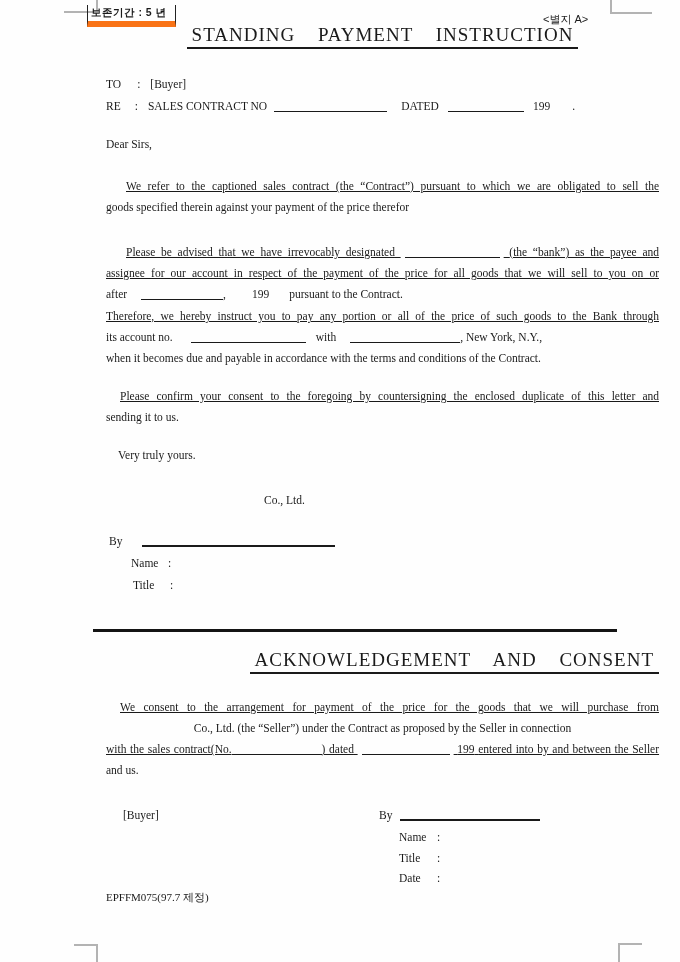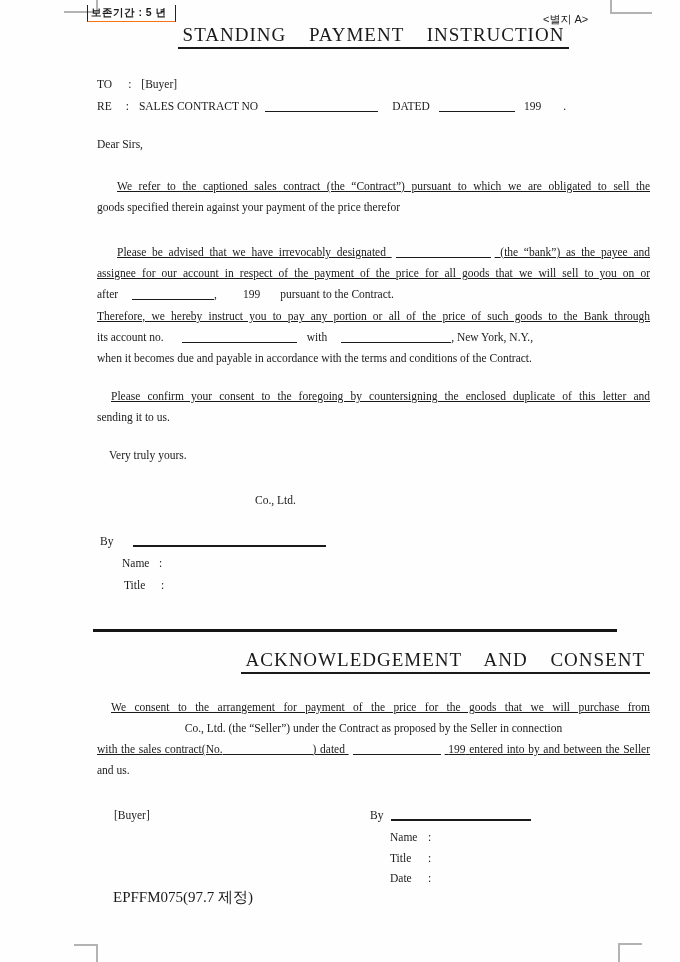--- a/index.html
+++ b/index.html
@@ -3,55 +3,55 @@
 <meta charset="utf-8">
 <style>
   html,body{margin:0;padding:0;}
   body{
     width:680px;height:962px;position:relative;overflow:hidden;
     background:#fefefe;color:#1a1a1a;
     font-family:"Liberation Serif","DejaVu Serif",serif;
     font-size:11.5px;
   }
   
-  .l{position:absolute;left:97px;width:553px;line-height:17px;white-space:nowrap;}
+  .l{position:absolute;left:106px;width:553px;line-height:17px;white-space:nowrap;}
   .j{text-align:justify;text-align-last:justify;text-decoration:underline;}
   .ind20{padding-left:20px;width:533px;}
   .ind14{padding-left:14px;width:539px;}
   .center{text-align-last:center;}
   
   .blank{display:inline-block;height:11px;border-bottom:1px solid #1a1a1a;vertical-align:-2px;}
   .sig{border-bottom-width:2px;}
   
   .doc-title{font-size:19px;letter-spacing:1px;word-spacing:17px;}
   .doc-title .tspan{border-bottom:2px solid #1a1a1a;padding:0 5px 2px 5px;}
   
   .kbox{
     position:absolute;left:87px;top:5px;
     font-family:"Liberation Sans","DejaVu Sans",sans-serif;
     font-size:10.5px;font-weight:bold;letter-spacing:0.5px;
-    border-left:1px solid #222;border-right:1px solid #222;border-bottom:1px solid #f97316;
+    border-left:1px solid #222;border-right:1px solid #222;border-bottom:6px solid #f97316;
     padding:1px 8px 1px 3px;
   }
   .annex{
     position:absolute;left:543px;top:12px;
     font-family:"Liberation Sans","DejaVu Sans",sans-serif;
     font-size:11px;
   }
   .divider{position:absolute;left:93px;top:629px;width:524px;height:3px;background:#141414;}
   
   .lbl{display:inline-block;width:37px;}
   .lbl2{display:inline-block;width:38px;}
   
   .corner{position:absolute;}
   .c-tl{left:64px;top:0;width:32px;height:11px;border-right:2px solid #b3b3b3;border-bottom:2px solid #b3b3b3;}
   .c-tr{left:610px;top:0;width:40px;height:12px;border-left:2px solid #b3b3b3;border-bottom:2px solid #b3b3b3;}
   .c-bl{left:74px;top:944px;width:22px;height:18px;border-right:2px solid #b3b3b3;border-top:2px solid #b3b3b3;}
   .c-br{left:618px;top:943px;width:22px;height:19px;border-left:2px solid #b3b3b3;border-top:2px solid #b3b3b3;}
-  .footer-code{font-size:15px;margin-left:16px;}
+  .footer-code{font-size:11px;}
 </style>
 </head>
 <body>
 
 <div class="corner c-tl"></div>
 <div class="corner c-tr"></div>
 <div class="corner c-bl"></div>
 <div class="corner c-br"></div>
 
 <div class="kbox">보존기간 : 5 년</div>

